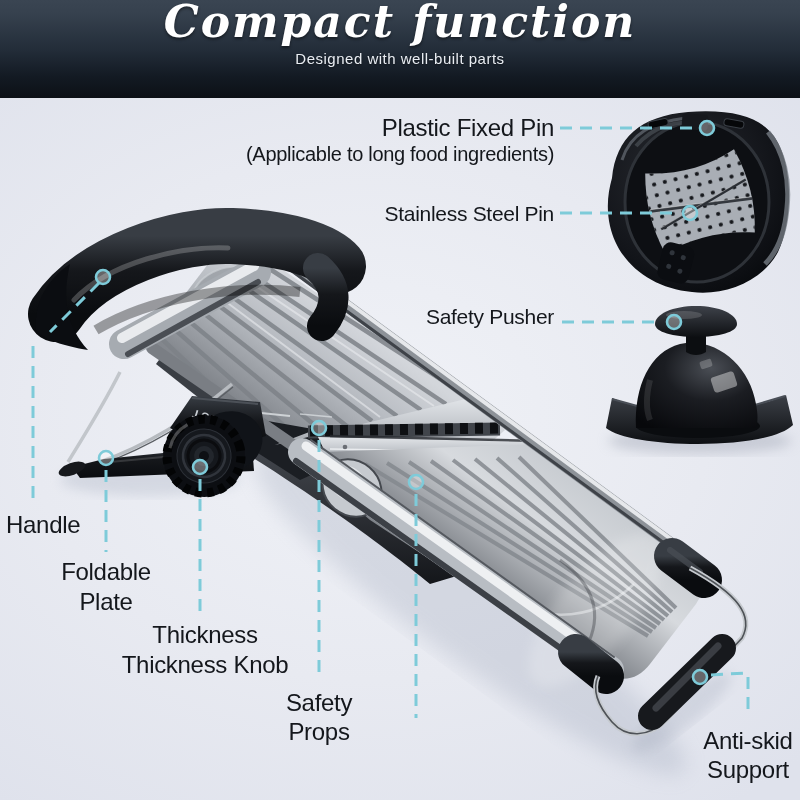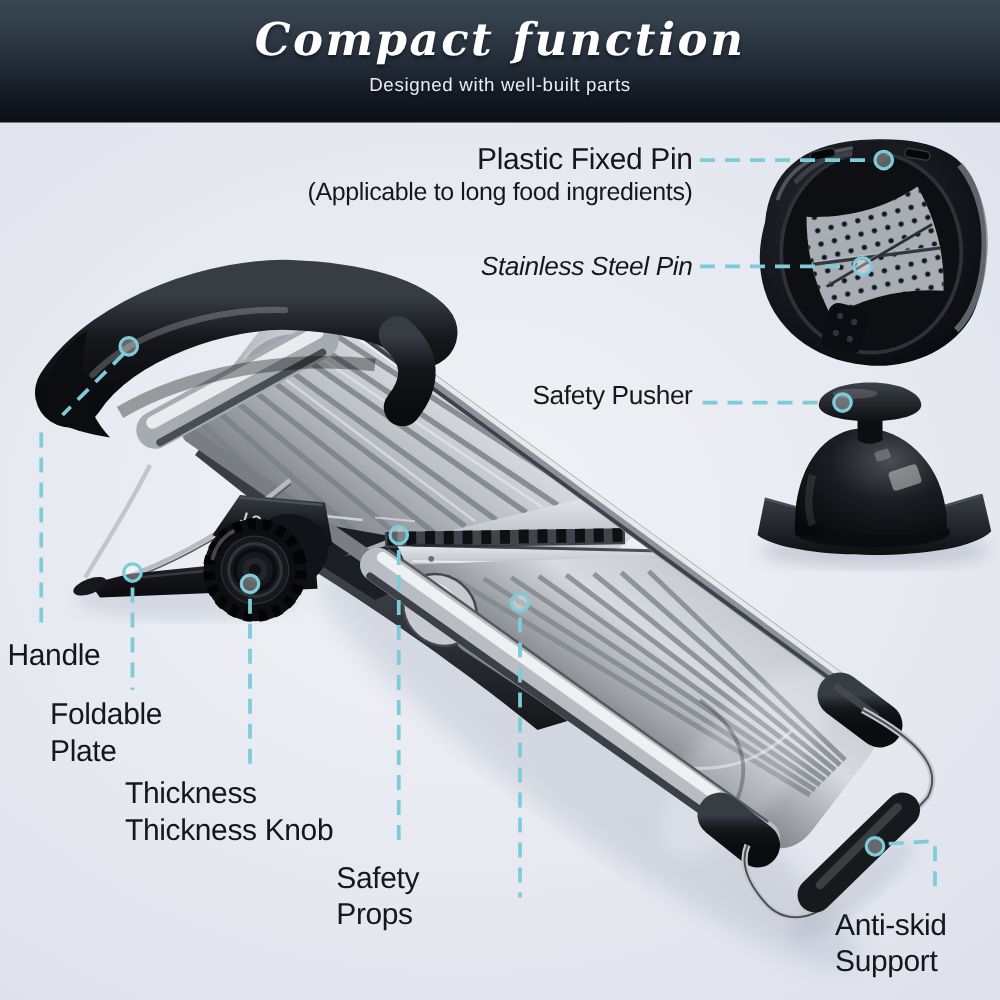--- a/index.html
+++ b/index.html
@@ -14,36 +14,36 @@
     position:relative;width:800px;height:800px;overflow:hidden;
     background:radial-gradient(ellipse 620px 480px at 46% 52%, #f0f2f7 0%, var(--background) 55%, #dfe2ec 100%);
     font-family:"Liberation Sans", sans-serif;
   }
   .header{
     position:absolute;left:0;top:0;width:800px;height:98px;
     background:linear-gradient(180deg,#3a4552 0%,var(--header-top) 14%,#222c38 52%,#131a23 78%,var(--header-bottom) 100%);
     text-align:center;color:#fff;
   }
   .header .title{
-    margin:0;padding-top:10px;
+    margin:0;padding-top:0;
     font-family:"DejaVu Serif", serif;font-style:italic;font-weight:bold;
-    font-size:36px;letter-spacing:2px;line-height:44px;
+    font-size:44px;letter-spacing:2px;line-height:44px;
     text-shadow:0 2px 3px rgba(0,0,0,.45);
   }
   .header .subtitle{
     margin:0;font-size:15px;line-height:30px;color:#e9edf2;font-weight:500;
     letter-spacing:.5px;text-shadow:0 1px 2px rgba(0,0,0,.4);
   }
   .art{position:absolute;left:0;top:0;width:800px;height:800px;}
   .lbl{
     position:absolute;color:var(--label-text);
     font-size:23px;line-height:28px;font-weight:500;letter-spacing:-.3px;
   }
   .lbl.right{right:246px;text-align:right;white-space:nowrap;}
-  .lbl.center{text-align:left;}
+  .lbl.center{text-align:center;}
   .lbl .l2{display:block;}
   .note{font-size:20px;line-height:26px;}
   .dash{stroke:var(--accent);stroke-width:3;fill:none;stroke-dasharray:12 8;}
   .marker{stroke:var(--accent);stroke-width:2.6;fill:rgba(255,255,255,.34);}
 </style>
 </head>
 <body>
 
 <div class="canvas">
 
@@ -286,21 +286,21 @@
       <circle class="marker" cx="700" cy="677" r="7"></circle>
     </g>
   </svg>
 
   <div class="lbl right" style="top:114px;font-size:24px;">
     <span>Plastic Fixed Pin</span>
   </div>
   <div class="lbl right note" style="top:141px;">
     <span>(Applicable to long food ingredients)</span>
   </div>
-  <div class="lbl right" style="top:200px;font-size:21px;font-style:italic;">
+  <div class="lbl right" style="top:200px;font-size:21px;">
     <span>Stainless Steel Pin</span>
   </div>
   <div class="lbl right" style="top:303px;font-size:21px;">
     <span>Safety Pusher</span>
   </div>
 
   <div class="lbl" style="left:6px;top:511px;font-size:24px;">
     <span>Handle</span>
   </div>
   <div class="lbl center" style="left:40px;width:132px;top:557px;line-height:30px;font-size:24px;">

